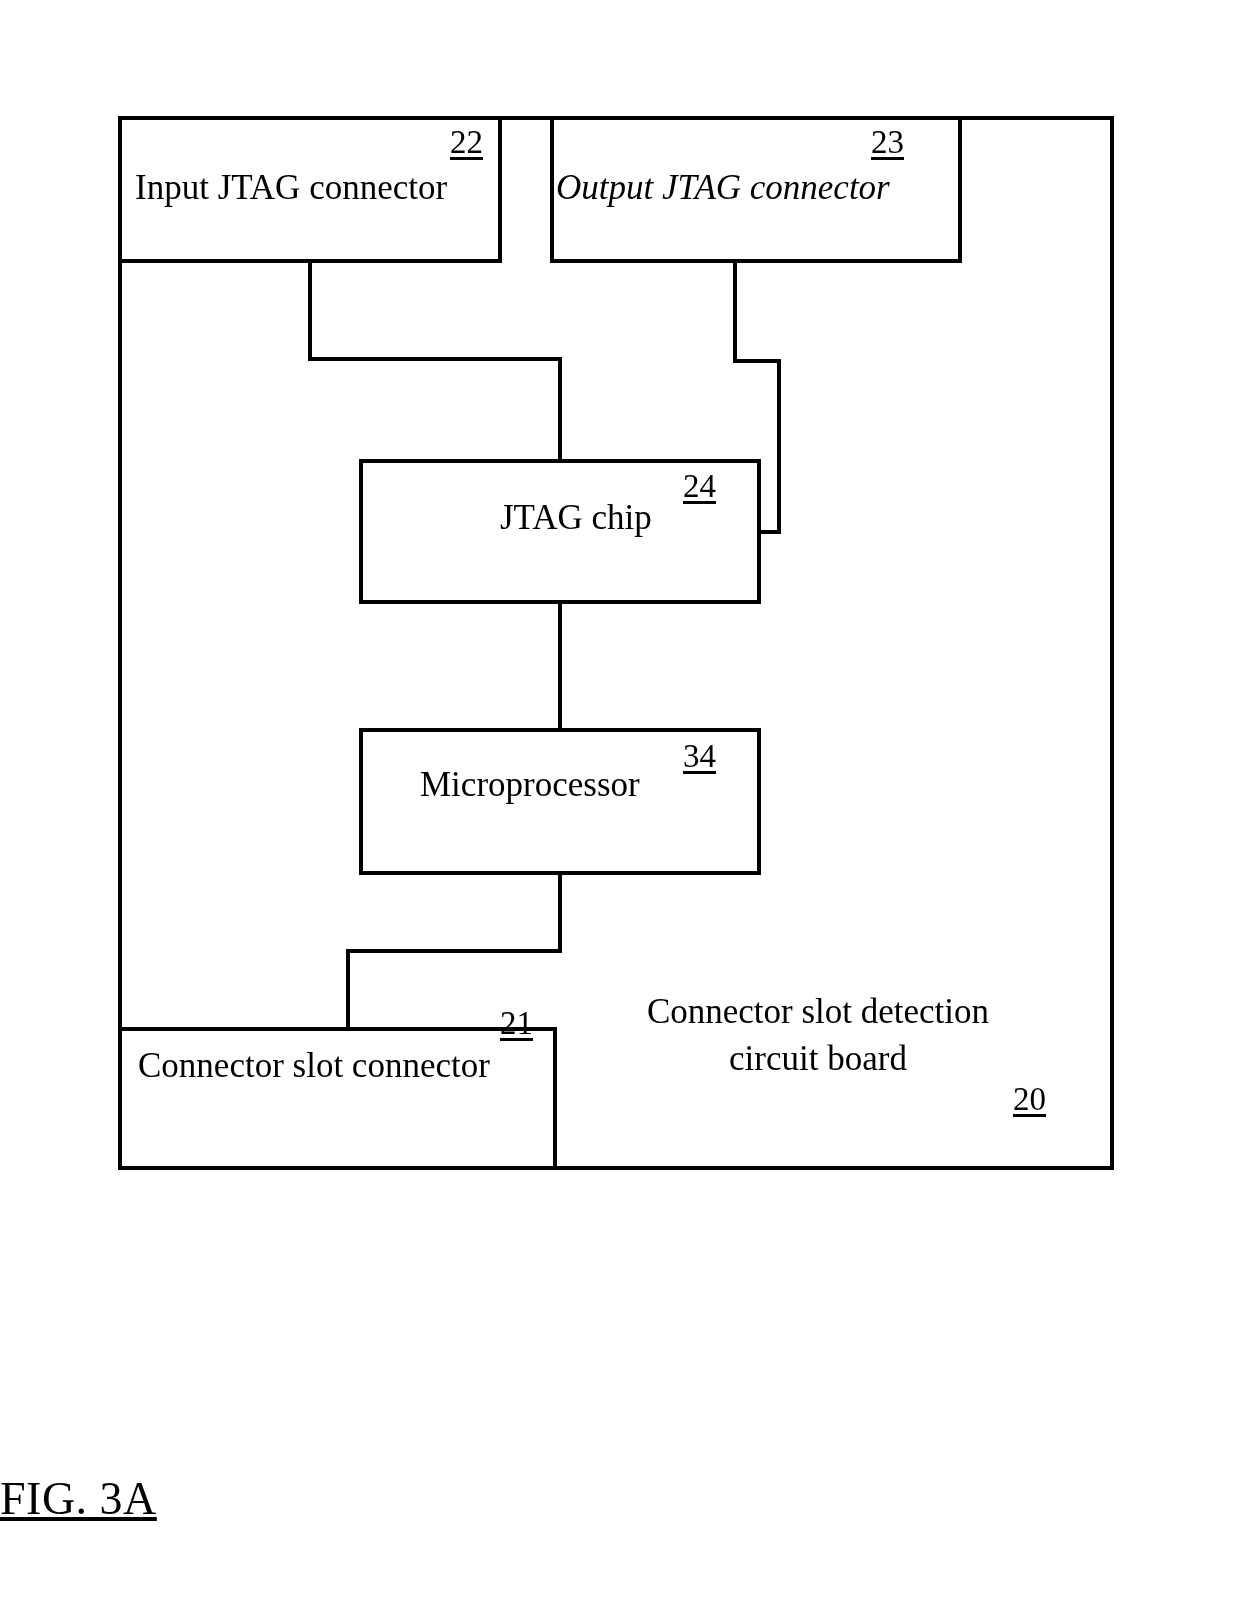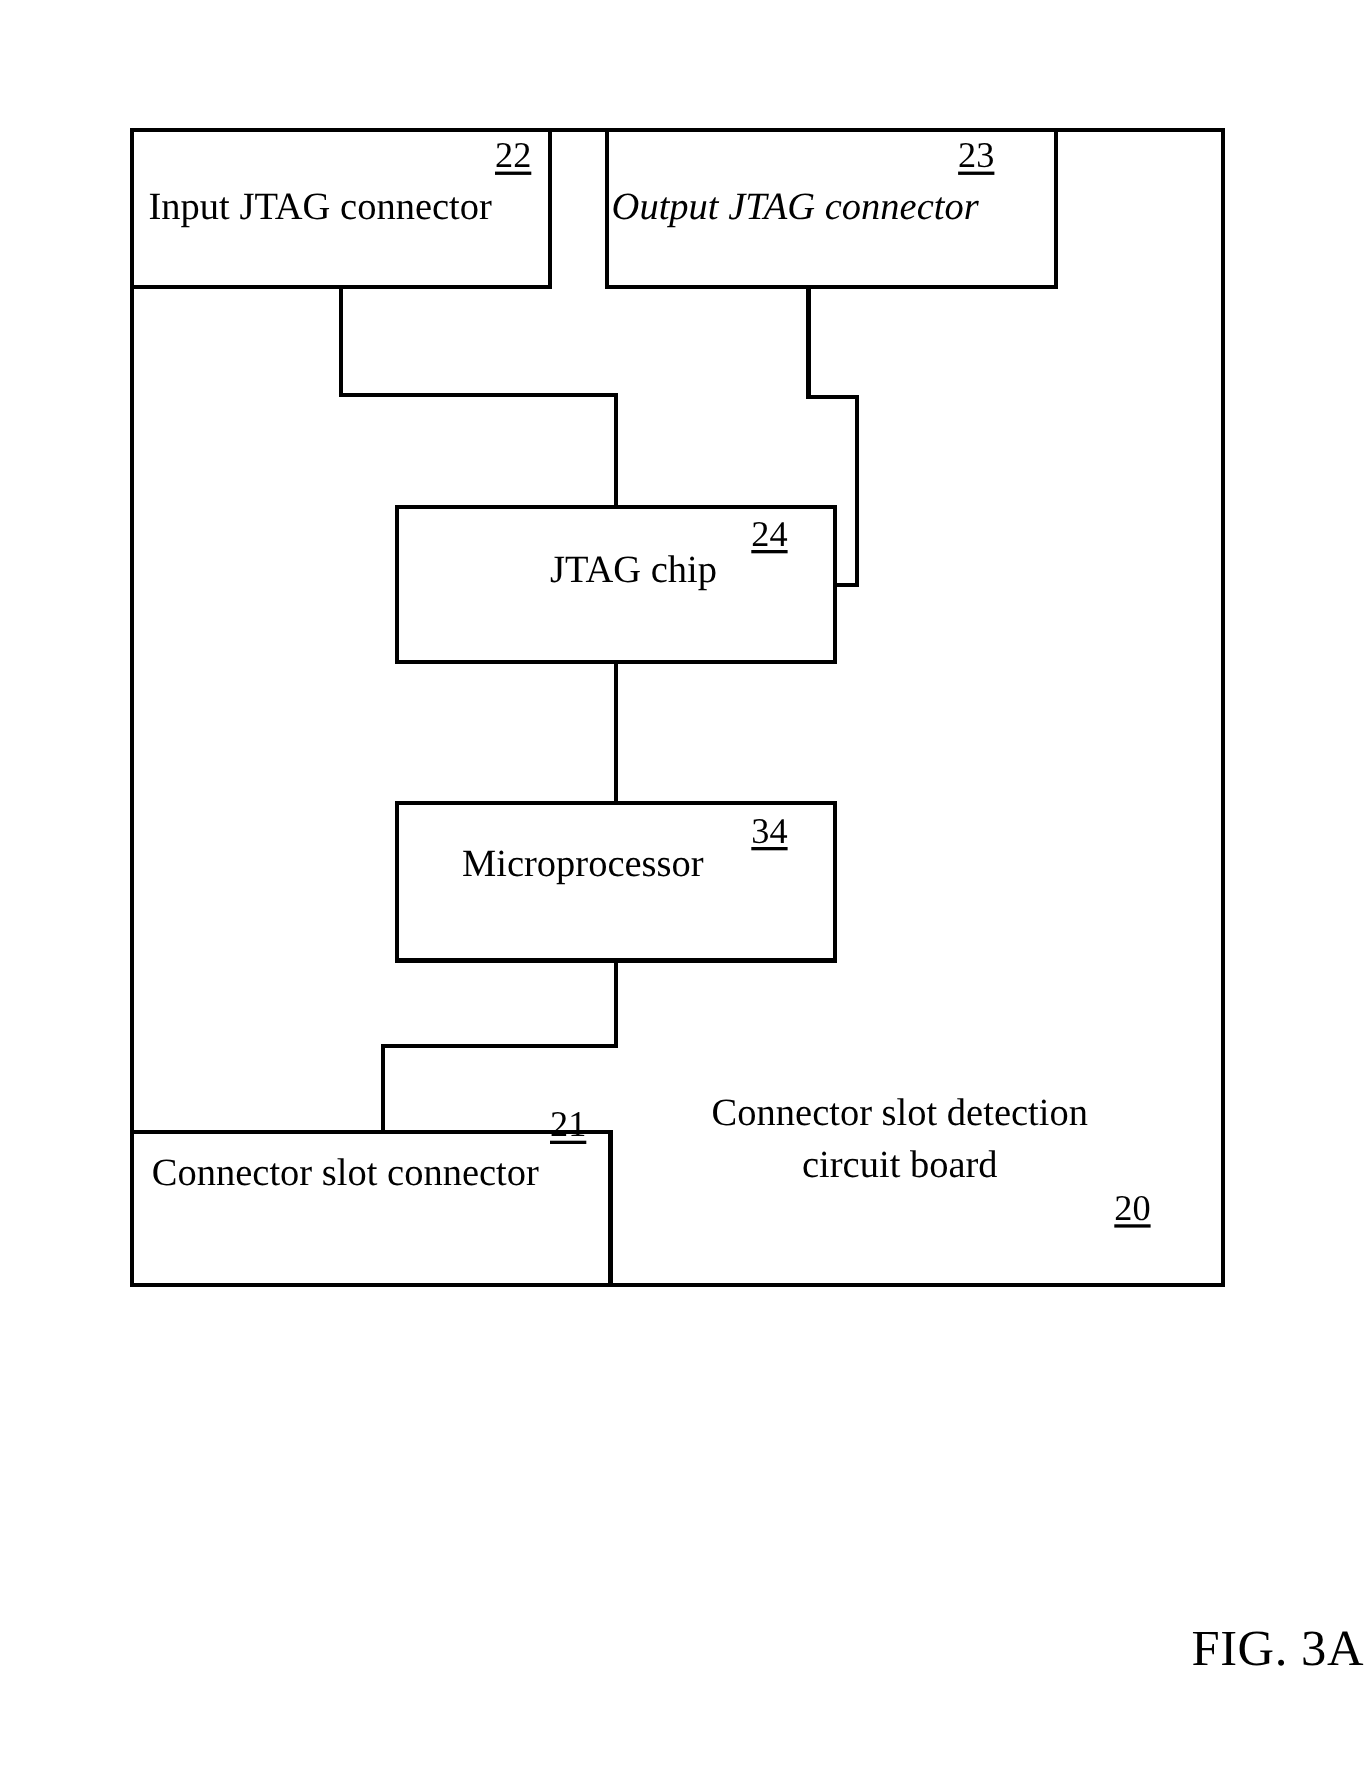--- a/index.html
+++ b/index.html
@@ -98,15 +98,15 @@
 
   <div class="lbl ref-num" style="left:500px; top:1005px;">21</div>
   <div class="lbl board-label" style="left:598px; top:989px; width:440px;">
     <div>Connector slot detection</div>
     <div>circuit board</div>
   </div>
 
   <div class="lbl box-label" style="left:138px; top:1046px;">Connector slot connector</div>
   <div class="lbl ref-num" style="left:1013px; top:1081px;text-align:right;">20</div>
 
-  <div class="lbl fig-caption" style="left:0px; top:1473px; width:1240px; text-align:right;">FIG. 3A</div>
+  <div class="lbl fig-caption" style="left:0px; top:1473px; width:1240px; text-align:left;text-decoration:underline;">FIG. 3A</div>
 
 </div>
 
 </body></html>

